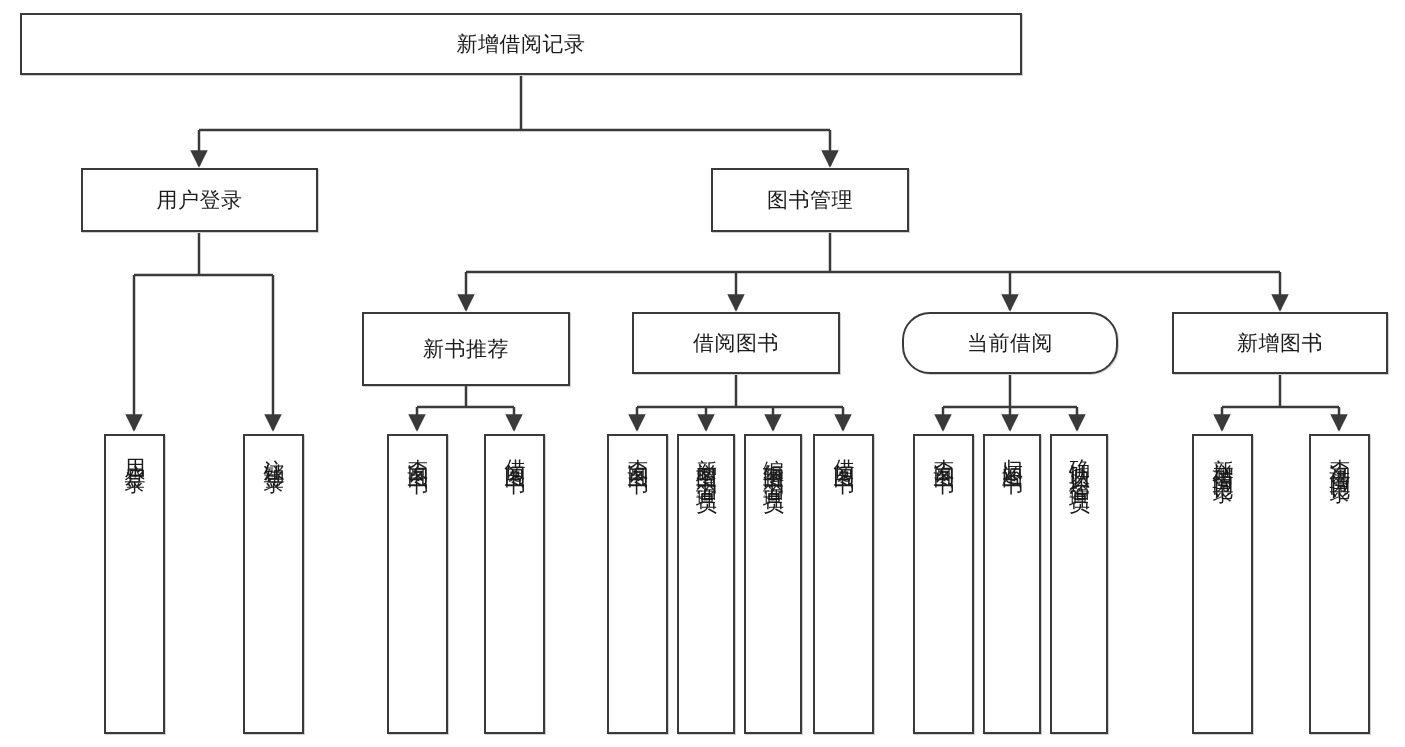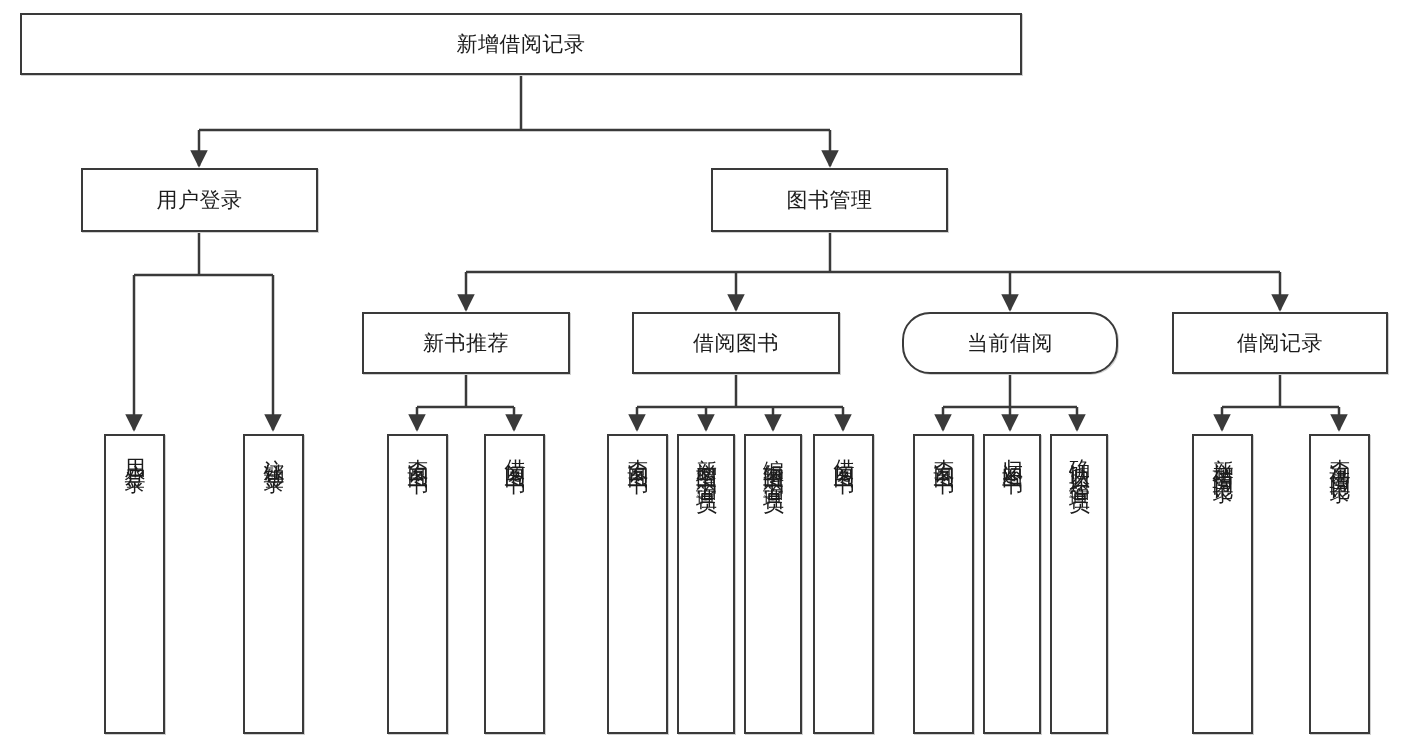--- a/index.html
+++ b/index.html
@@ -128,35 +128,35 @@
     </g>
   </svg>
 
   <div class="node h" style="left:20px; top:13px; width:1002px; height:62px;">
     <span class="label">新增借阅记录</span>
   </div>
 
   <div class="node h" style="left:81px; top:168px; width:237px; height:64px;">
     <span class="label">用户登录</span>
   </div>
-  <div class="node h" style="left:711px; top:168px; width:237px; height:64px;">
+  <div class="node h" style="left:711px; top:168px; width:198px; height:64px;">
     <span class="label">图书管理</span>
   </div>
 
-  <div class="node h" style="left:362px; top:312px; width:208px; height:62px;">
+  <div class="node h" style="left:362px; top:312px; width:208px; height:74px;">
     <span class="label">新书推荐</span>
   </div>
   <div class="node h" style="left:632px; top:312px; width:208px; height:62px;">
     <span class="label">借阅图书</span>
   </div>
   <div class="node h" style="left:902px; top:312px; width:216px; height:62px;border-radius:28px;">
     <span class="label">当前借阅</span>
   </div>
   <div class="node h" style="left:1172px; top:312px; width:216px; height:62px;">
-    <span class="label">借阅记录</span>
+    <span class="label">新增图书</span>
   </div>
 
   <div class="node v" style="left:104px; top:434px; width:61px; height:300px;">
     <span class="label">用户登录</span>
   </div>
   <div class="node v" style="left:243px; top:434px; width:61px; height:300px;">
     <span class="label">注销登录</span>
   </div>
 
   <div class="node v" style="left:387px; top:434px; width:61px; height:300px;">

